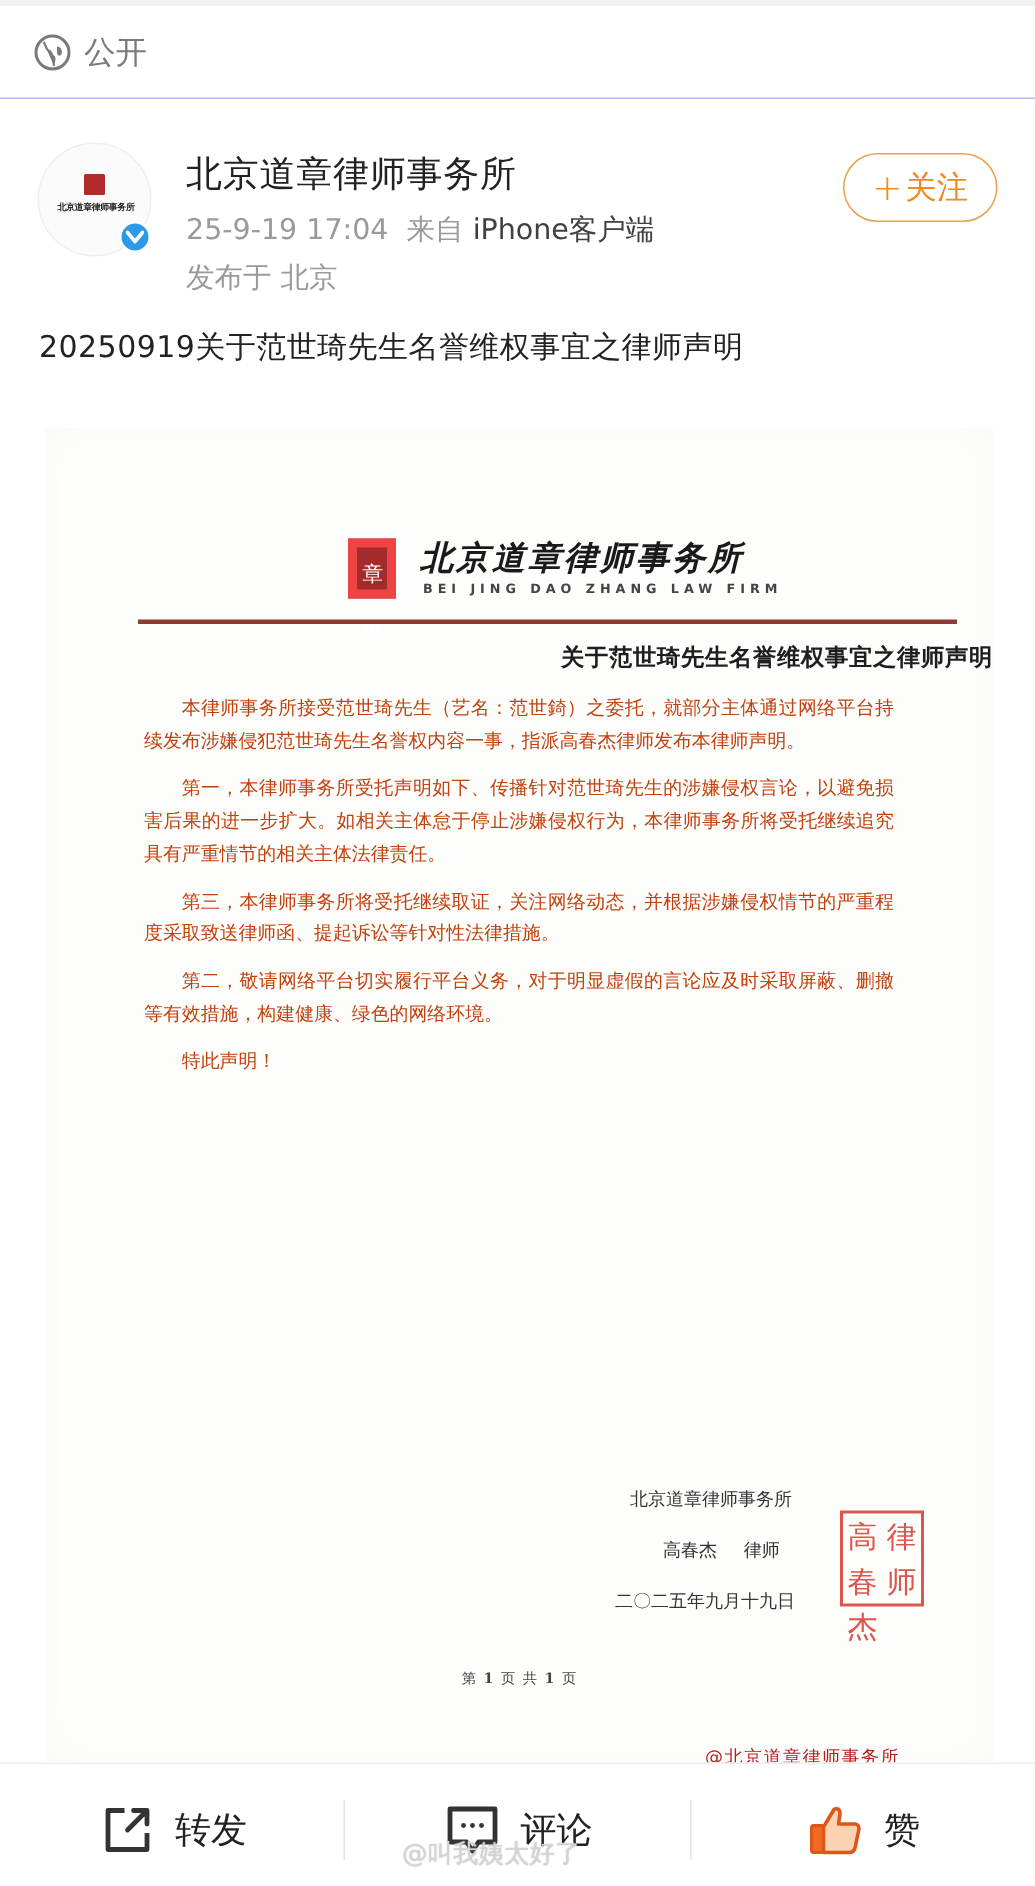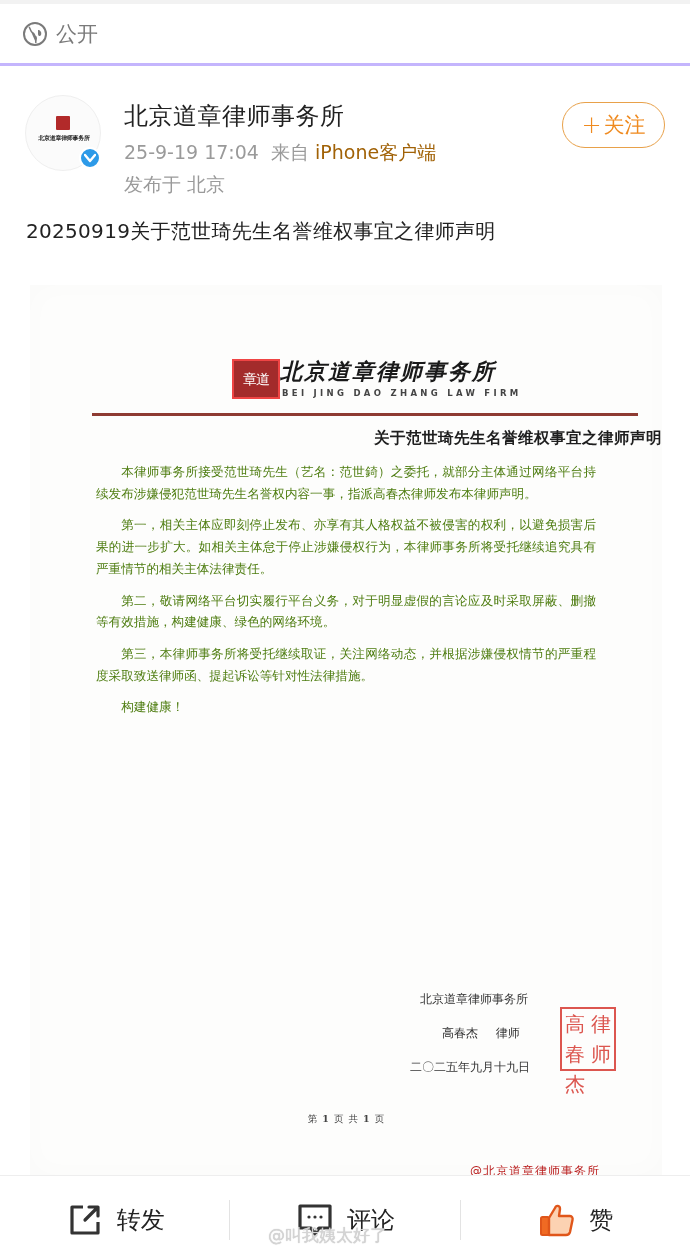--- a/index.html
+++ b/index.html
@@ -11,21 +11,21 @@
     }
     .page { position: relative; width: 690px; height: 1257px; background: #fff; }
 
     
     .top-strip { position: absolute; left: 0; top: 0; width: 690px; height: 4px; background: #f2f2f2; }
 
     
     .visibility-row {
       position: absolute; left: 0; top: 4px; width: 690px; height: 62px;
       display: flex; align-items: center; padding-left: 22px;
-      border-bottom: 3px solid #c4b5fd;
+      border-bottom: 1px solid #c4b5fd;
     }
     .visibility-row .globe { width: 26px; height: 26px; margin-right: 8px; }
     .visibility-row .vis-label { font-size: 21px; color: #7a7a7a; }
 
     
     .author {
       position: absolute; left: 0; top: 90px; width: 690px; height: 110px;
     }
     .avatar {
       position: absolute; left: 25px; top: 5px; width: 76px; height: 76px;
@@ -47,21 +47,21 @@
       display: flex; align-items: center; justify-content: center;
     }
     .author-name {
       position: absolute; left: 124px; top: 10px;
       font-size: 24px; color: #222; letter-spacing: 0.5px;
     }
     .meta-line {
       position: absolute; left: 124px; top: 50px; font-size: 19px; color: #9a9a9a;
       white-space: nowrap;
     }
-    .meta-line .source-link { color: #a16207; }
+    .meta-line .source-link { color: #404040; }
     .location-line {
       position: absolute; left: 124px; top: 82px; font-size: 19px; color: #9a9a9a;
     }
     .follow-btn {
       position: absolute; left: 562px; top: 12px; width: 103px; height: 46px;
       border: 1.5px solid #e8a14a; border-radius: 23px; background: #fff;
       color: #ef8a1f; font-size: 21px; display: flex; align-items: center; justify-content: center;
       cursor: pointer;
     }
     .follow-btn .plus { font-size: 24px; margin-right: 2px; font-weight: 300; }
@@ -75,22 +75,22 @@
     
     .doc {
       position: absolute; left: 30px; top: 285px; width: 632px; height: 890px;
       background: #fdfdfc;
       box-shadow: inset 0 0 30px rgba(0,0,0,0.015);
     }
     .doc-letterhead {
       position: absolute; left: 0; top: 70px; width: 632px; height: 50px;
     }
     .lh-seal {
-      position: absolute; left: 202px; top: 4px; width: 48px; height: 40px;
-      background: #a32b2b; color: #fff; border: 2px solid #ef4444;
+      position: absolute; left: 202px; top: 4px; width: 32px; height: 40px;
+      background: #a32b2b; color: #fff; border: 6px solid #ef4444;
       font-family: "DejaVu Serif", serif; font-size: 14px; line-height: 36px; text-align: center;
       letter-spacing: -1px;
     }
     .lh-name {
       position: absolute; left: 250px; top: 2px; font-size: 22px; color: #1a1a1a;
       font-family: "DejaVu Serif", serif; font-weight: bold; letter-spacing: 2px; font-style: italic;
     }
     .lh-en {
       position: absolute; left: 252px; top: 33px; font-size: 8.5px; color: #444;
       letter-spacing: 3.3px; font-weight: bold;
@@ -99,21 +99,21 @@
       position: absolute; left: 62px; top: 128px; width: 546px; height: 3px;
       background: #8e3b32;
     }
     .doc-heading {
       position: absolute; left: 0; top: 143px; width: 632px; text-align: right;
       font-family: "DejaVu Serif", serif; font-weight: bold; font-size: 15.5px; color: #1e1e1e;
       letter-spacing: 0.5px;
     }
     .doc-body {
       position: absolute; left: 66px; top: 176px; width: 500px;
-      font-family: "DejaVu Serif", serif; font-size: 12.6px; color: #4d7c0f; line-height: 21.7px;
+      font-family: "DejaVu Serif", serif; font-size: 12.6px; color: #c2410c; line-height: 21.7px;
       text-align: justify;
     }
     .doc-body p { text-indent: 2em; margin-bottom: 10px; }
     .doc-sign {
       position: absolute; left: 390px; top: 706px; width: 170px;
       font-family: "DejaVu Serif", serif; font-size: 12px; color: #333;
     }
     .doc-sign .s1 { position: absolute; left: 0; top: 0; white-space: nowrap; }
     .doc-sign .s2 { position: absolute; left: 22px; top: 34px; white-space: nowrap; word-spacing: 14px; }
     .doc-sign .s3 { position: absolute; left: -10px; top: 68px; white-space: nowrap; }
@@ -211,24 +211,24 @@
     <div class="doc-letterhead">
       <div class="lh-seal">章道</div>
       <div class="lh-name">北京道章律师事务所</div>
       <div class="lh-en">BEI JING DAO ZHANG LAW FIRM</div>
     </div>
     <div class="lh-rule"></div>
     <div class="doc-heading">关于范世琦先生名誉维权事宜之律师声明</div>
 
     <div class="doc-body">
       <p>本律师事务所接受范世琦先生（艺名：范世錡）之委托，就部分主体通过网络平台持续发布涉嫌侵犯范世琦先生名誉权内容一事，指派高春杰律师发布本律师声明。</p>
-      <p>第一，相关主体应即刻停止发布、亦享有其人格权益不被侵害的权利，以避免损害后果的进一步扩大。如相关主体怠于停止涉嫌侵权行为，本律师事务所将受托继续追究具有严重情节的相关主体法律责任。</p>
+      <p>第一，本律师事务所受托声明如下、传播针对范世琦先生的涉嫌侵权言论，以避免损害后果的进一步扩大。如相关主体怠于停止涉嫌侵权行为，本律师事务所将受托继续追究具有严重情节的相关主体法律责任。</p>
+      <p>第三，本律师事务所将受托继续取证，关注网络动态，并根据涉嫌侵权情节的严重程度采取致送律师函、提起诉讼等针对性法律措施。</p>
       <p>第二，敬请网络平台切实履行平台义务，对于明显虚假的言论应及时采取屏蔽、删撤等有效措施，构建健康、绿色的网络环境。</p>
-      <p>第三，本律师事务所将受托继续取证，关注网络动态，并根据涉嫌侵权情节的严重程度采取致送律师函、提起诉讼等针对性法律措施。</p>
-      <p>构建健康！</p>
+      <p>特此声明！</p>
     </div>
 
 
     <div class="doc-sign">
       <div class="s1">北京道章律师事务所</div>
       <div class="s2">高春杰 律师</div>
       <div class="s3">二〇二五年九月十九日</div>
     </div>
 
     <div class="stamp-square">

